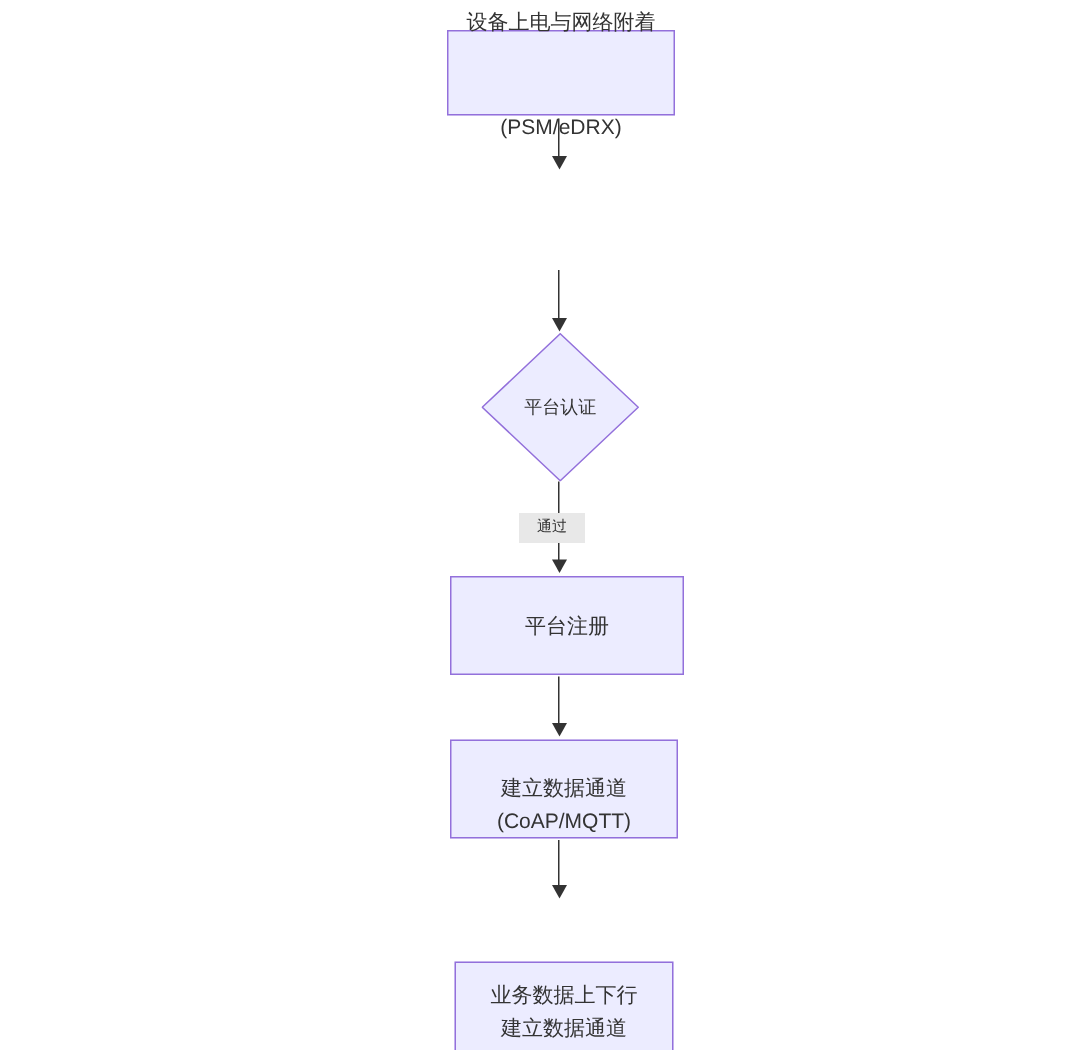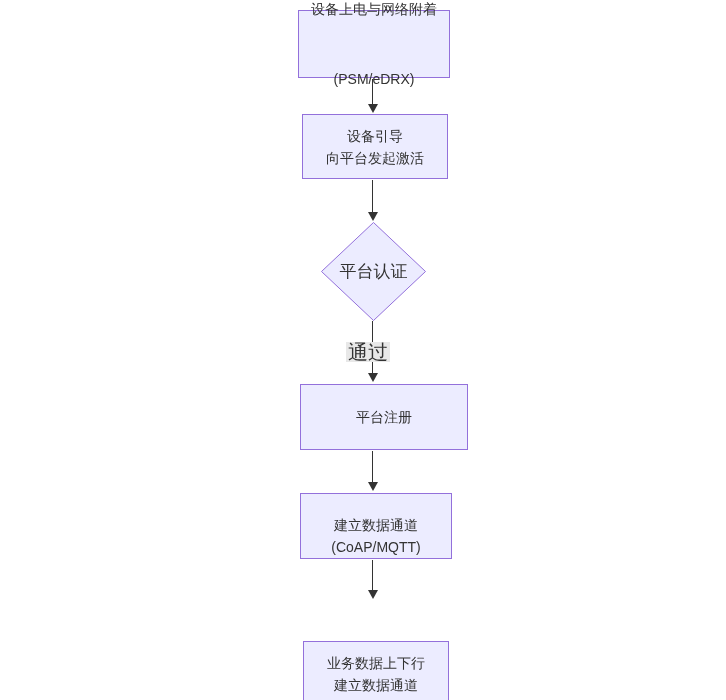--- a/index.html
+++ b/index.html
@@ -23,39 +23,39 @@
     color: var(--text, #333333);
     font-size: 14px;
     line-height: 22px;
     display: flex;
     flex-direction: column;
     align-items: center;
     justify-content: center;
     text-align: center;
   }
   .node span { display: block; }
-  #node-a { left: 298px; top: 10px;  width: 152px; height: 68px; gap: 48px; }
+  #node-a { left: 298px; top: 20px;  width: 152px; height: 57px; gap: 48px; }
   #node-b { left: 302px; top: 114px; width: 146px; height: 65px; }
-  #node-d { left: 300px; top: 384px; width: 168px; height: 66px; }
+  #node-d { left: 300px; top: 384px; width: 156px; height: 66px; }
   #node-e { left: 300px; top: 493px; width: 152px; height: 66px; justify-content: flex-end; }
   #node-f { left: 303px; top: 601px; width: 146px; height: 66px; margin-top: 40px; }
 
   .diamond-wrap {
     position: absolute;
     left: 321px; top: 222px;
     width: 105px; height: 99px;
   }
   .diamond-wrap svg { display: block; width: 100%; height: 100%; }
   .diamond-label {
     position: absolute;
     left: 0; top: 0; right: 0; bottom: 0;
     display: flex;
     align-items: center;
     justify-content: center;
-    font-size: 17px;
+    font-size: 12px;
     color: var(--text, #333333);
   }
 
   .edge-line {
     position: absolute;
     left: 372px;
     width: 1px;
     background: var(--edge, #333333);
   }
   #edge-line-1 { top: 79px;  height: 26px; }
@@ -77,42 +77,38 @@
   #arrowhead-3 { top: 373px; }
   #arrowhead-4 { top: 482px; }
   #arrowhead-5 { top: 590px; }
 
   .edge-label {
     position: absolute;
     left: 346px; top: 342px;
     width: 44px; height: 20px;
     background: var(--label-bg, #e8e8e8);
     color: var(--text, #333333);
-    font-size: 20px;
+    font-size: 10px;
     line-height: 20px;
     text-align: center;
   }
 </style>
 </head>
 <body>
 
 <div class="canvas">
 
   <div class="node" id="node-a">
     <span>设备上电与网络附着</span>
     <span>(PSM/eDRX)</span>
   </div>
 
   <div class="edge-line" id="edge-line-1"></div>
   <div class="arrowhead" id="arrowhead-1"></div>
 
-  <div class="node" id="node-b">
-    <span>设备引导</span>
-    <span>向平台发起激活</span>
-  </div>
 
   <div class="edge-line" id="edge-line-2"></div>
   <div class="arrowhead" id="arrowhead-2"></div>
 
   <div class="diamond-wrap">
     <svg viewBox="0 0 105 99">
       <polygon points="52.5,0.5 104.5,49.5 52.5,98.5 0.5,49.5" fill="#ECECFF" stroke="#9370DB" stroke-width="1"></polygon>
     </svg>
     <div class="diamond-label">平台认证</div>
   </div>

